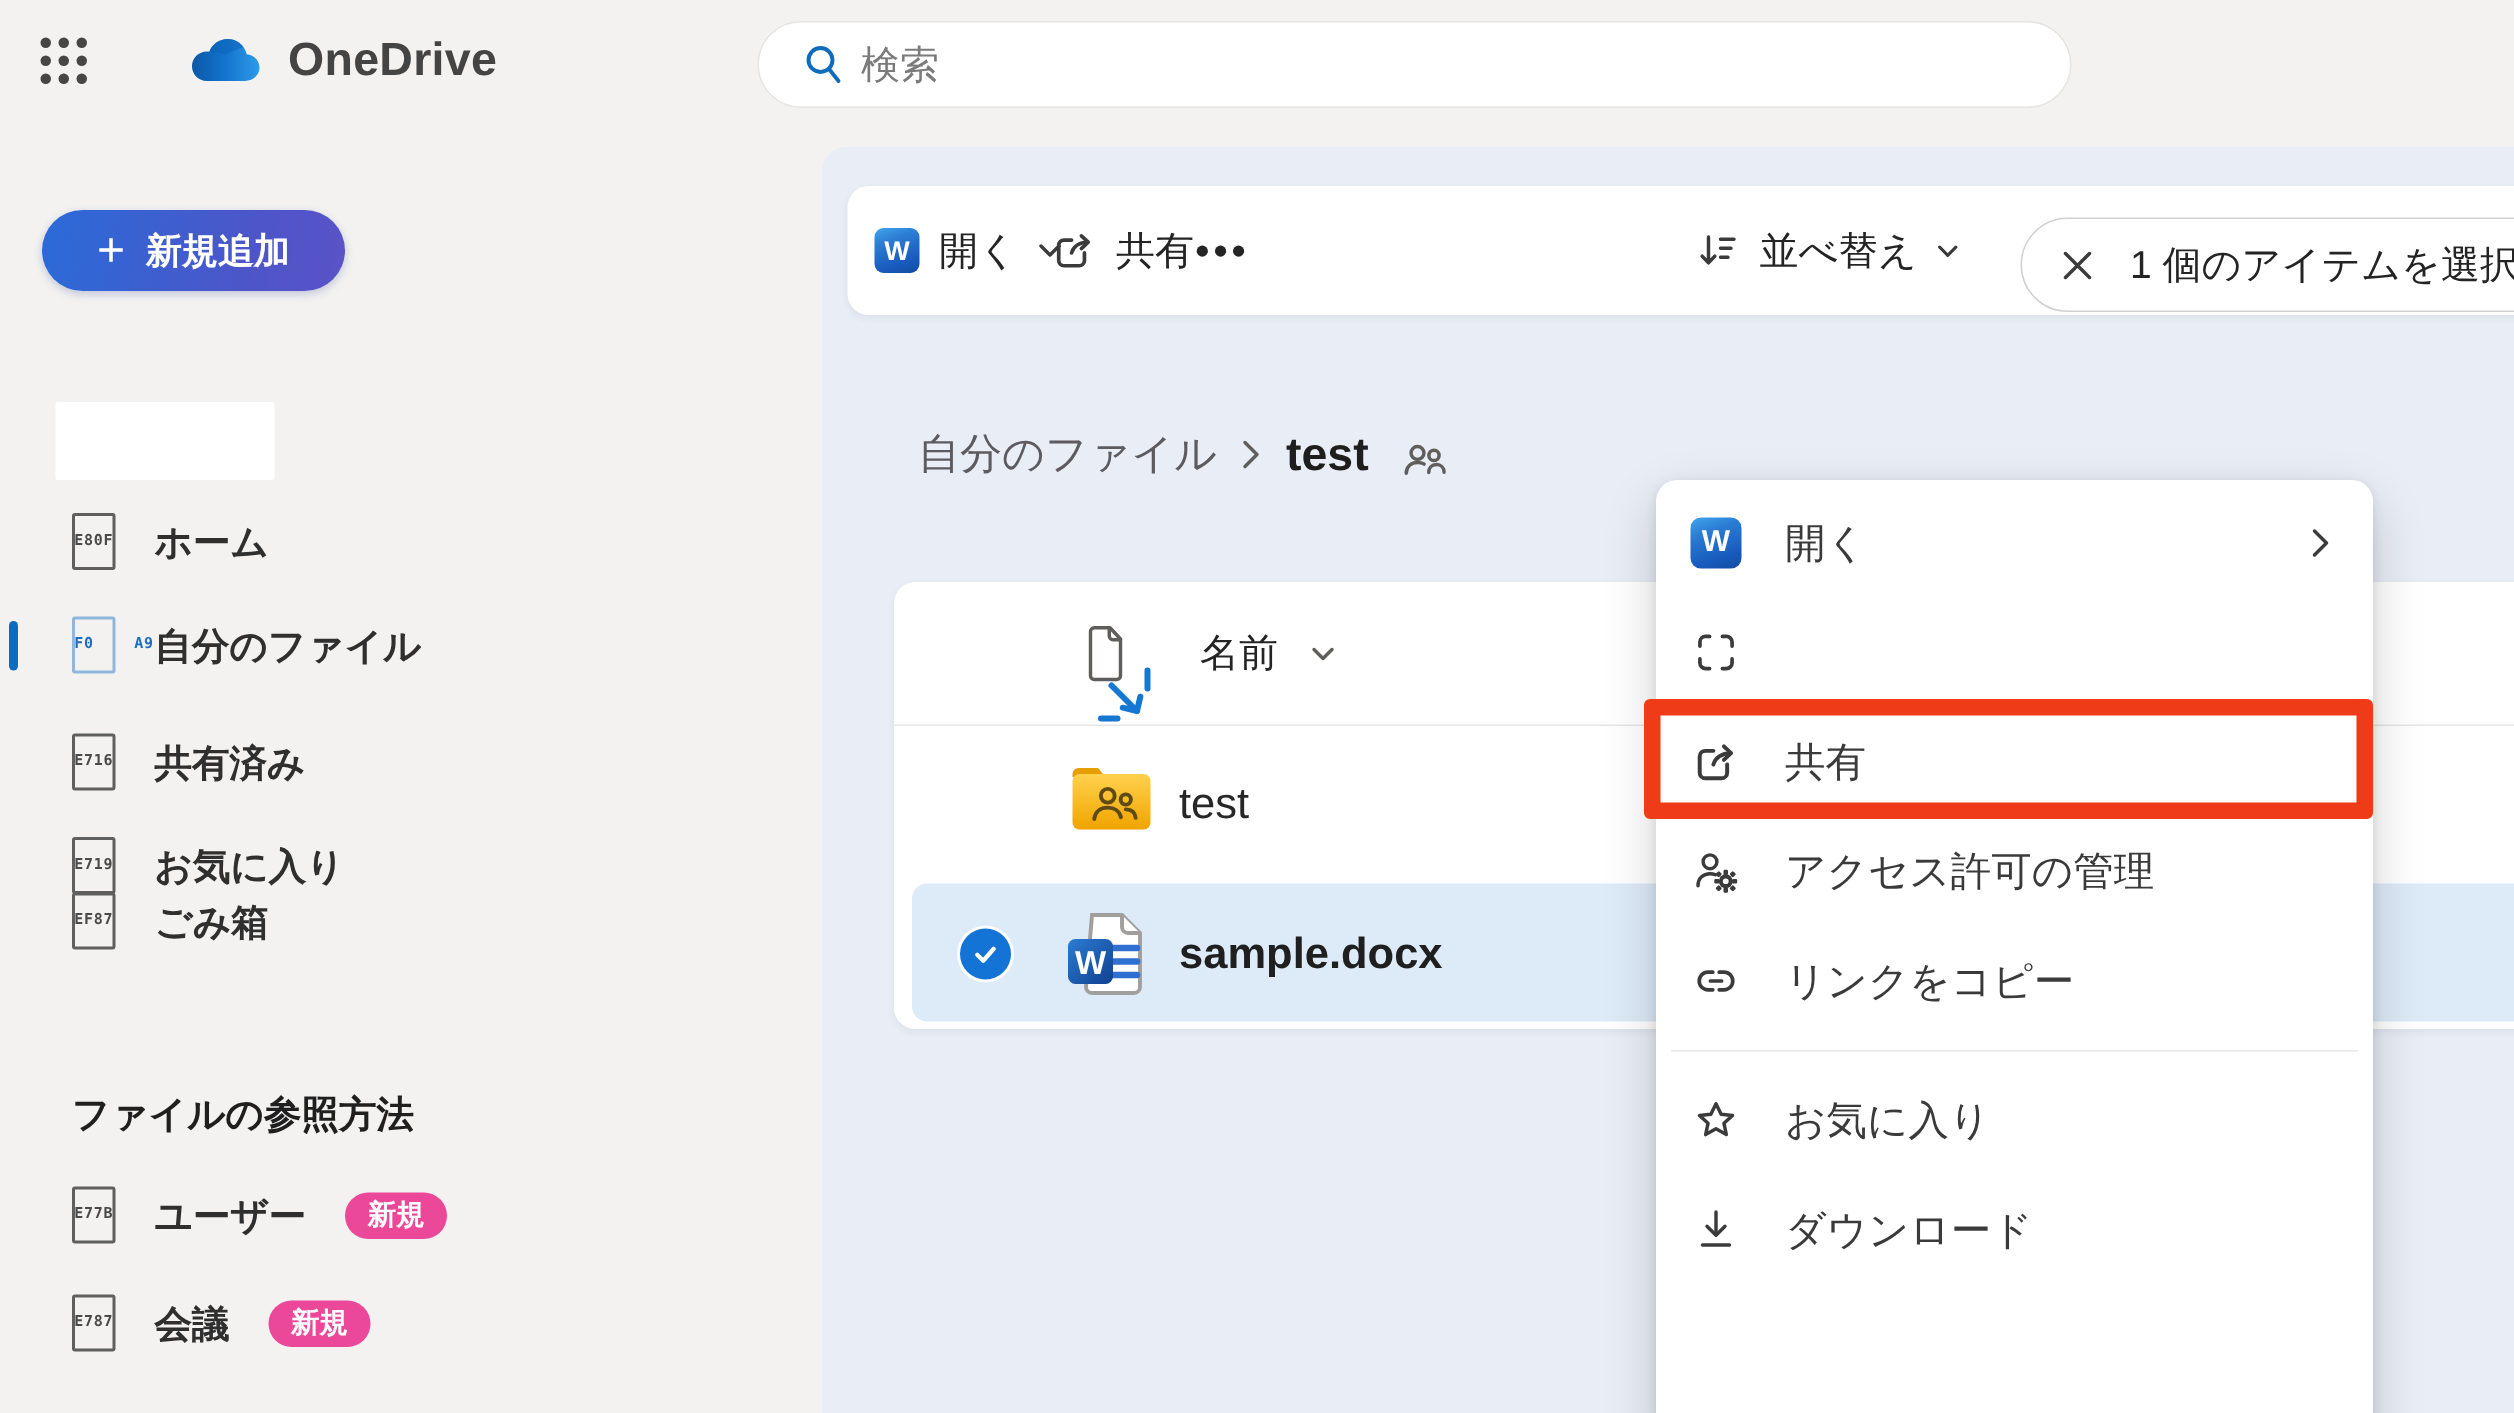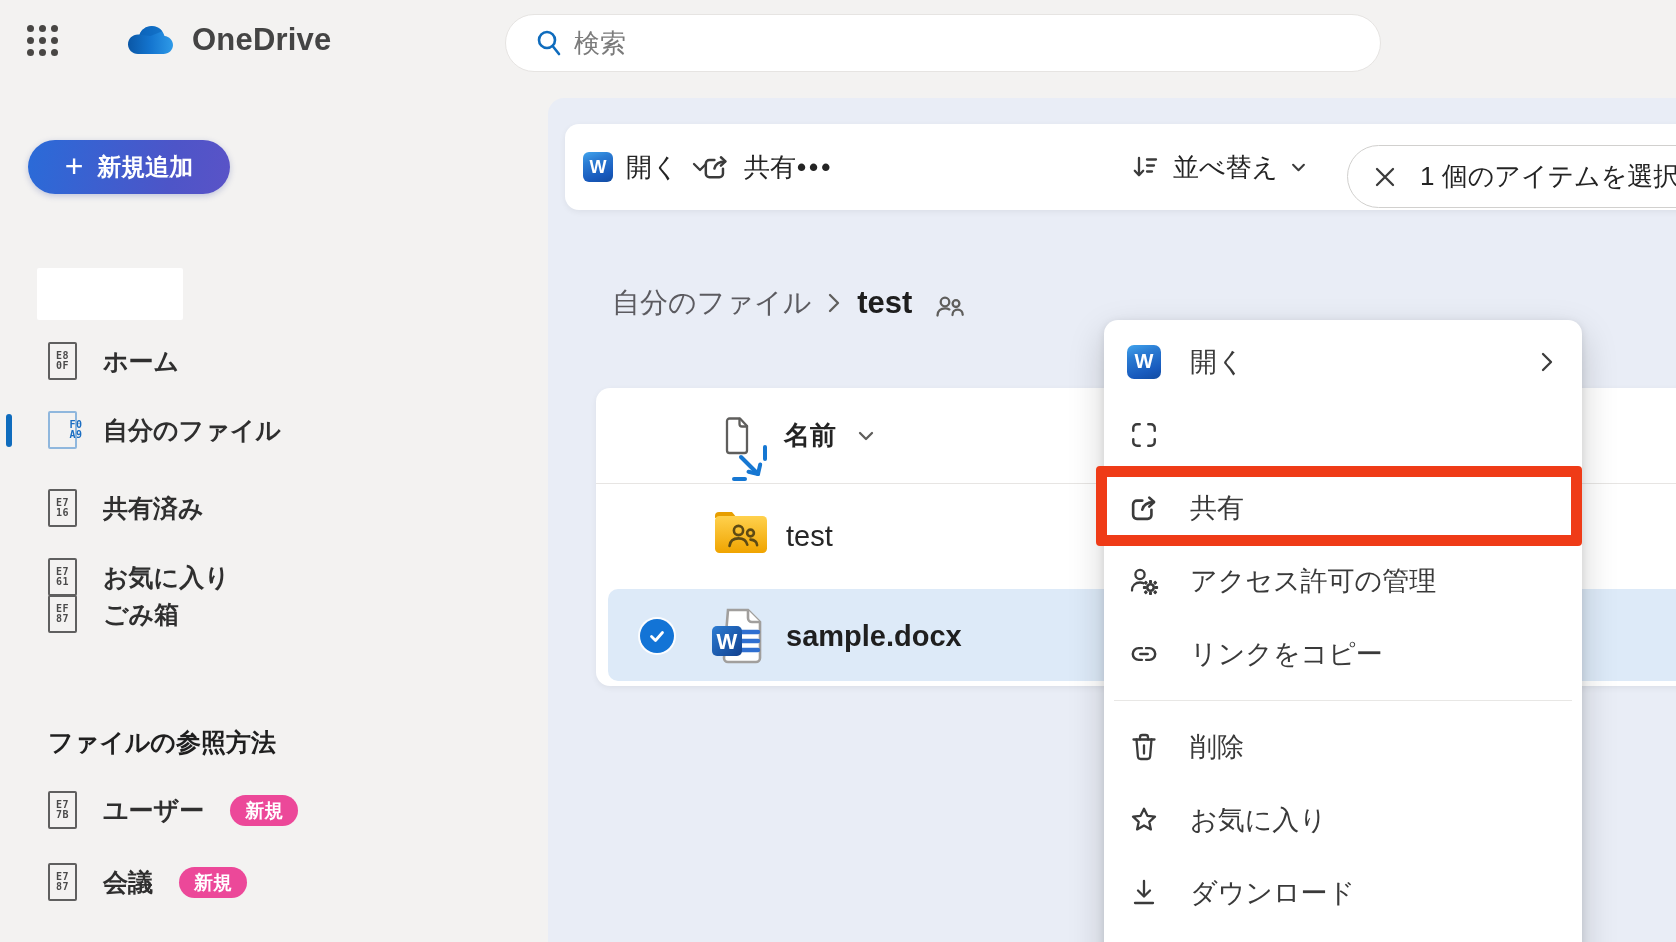--- a/index.html
+++ b/index.html
@@ -25,21 +25,21 @@
   
   .new-btn{position:absolute;left:28px;top:140px;width:202px;height:54px;border-radius:27px;
     background:linear-gradient(100deg,#2a6bd8 0%,#4d55c8 70%,#5a53c7 100%);
     display:flex;align-items:center;justify-content:center;gap:14px;color:#fff;cursor:pointer;
     box-shadow:0 2px 6px rgba(40,60,150,.25);}
   .new-btn .plus{font-size:32px;font-weight:400;line-height:1;margin-top:-3px;}
   .new-btn .nb-label{font-size:24px;font-weight:700;}
   .redacted{position:absolute;left:37px;top:268px;width:146px;height:52px;background:#fff;border-radius:2px;}
   .side-item{position:absolute;left:48px;height:40px;display:flex;align-items:center;gap:26px;cursor:pointer;}
   .side-label{font-size:25px;font-weight:600;color:#2f2f2f;white-space:nowrap;}
-  .tofu{width:25px;height:34px;border:2px solid #5f5f5f;border-radius:2px;display:flex;flex-direction:column;
+  .tofu{width:25px;height:34px;border:2px solid #5f5f5f;border-radius:2px;display:flex;
     align-items:center;justify-content:center;line-height:1;background:transparent;flex:none;}
   .tofu i{font-style:normal;font-family:"DejaVu Sans Mono",monospace;font-size:10px;font-weight:700;color:#4a4a4a;letter-spacing:.5px;}
   .tofu.blue{border-color:#8fb7dd;}
   .tofu.blue i{color:#1b6ec2;padding-left:27px;}
   .sel-bar{position:absolute;left:6px;top:414px;width:6px;height:33px;border-radius:3px;background:#0f6cbd;}
   .side-header{position:absolute;left:48px;top:724px;height:36px;display:flex;align-items:center;
     font-size:25px;font-weight:700;color:#1f1f1f;}
   .badge{background:#ec4899;color:#fff;font-size:19px;font-weight:700;border-radius:17px;
     padding:6px 15px;line-height:1;white-space:nowrap;}
   
@@ -57,21 +57,21 @@
   .sel-pill .sp-label{font-size:26px;color:#242424;white-space:nowrap;}
   
   .breadcrumb{position:absolute;left:612px;top:284px;display:flex;align-items:center;gap:16px;}
   .bc-parent{font-size:28px;color:#5c5b60;cursor:pointer;}
   .bc-current{font-size:31px;font-weight:700;color:#1e1e1e;}
   
   .list-card{position:absolute;left:596px;top:388px;width:1104px;height:298px;background:#fff;border-radius:14px;
     box-shadow:0 2px 6px rgba(0,0,0,.06);}
   .list-header{position:absolute;left:0;top:0;right:0;height:96px;display:flex;align-items:center;
     padding-left:126px;box-sizing:border-box;border-bottom:1px solid #e7e5e3;cursor:pointer;}
-  .lh-label{font-size:26px;font-weight:700;color:#242424;margin-left:32px;}
+  .lh-label{font-size:26px;font-weight:400;color:#242424;margin-left:48px;}
   .row-folder{position:absolute;left:0;top:97px;right:0;height:102px;cursor:pointer;}
   .row-file{position:absolute;left:0;top:199px;right:0;height:99px;cursor:pointer;}
   .row-hl{position:absolute;left:12px;right:0;top:2px;bottom:5px;background:#ddeaf8;border-radius:10px 0 0 10px;}
   .fname{position:absolute;left:190px;top:0;bottom:0;display:flex;align-items:center;font-size:29px;color:#272727;}
   .fname.bold{font-weight:700;color:#1f1f1f;}
   .folder-ic{position:absolute;left:116px;top:23px;}
   .doc-ic{position:absolute;left:112px;top:19px;}
   .check-circle{position:absolute;left:44px;top:32px;width:34px;height:34px;border-radius:50%;background:#1374d6;
     box-shadow:0 0 0 2px rgba(255,255,255,.9);display:flex;align-items:center;justify-content:center;}
   .spark{position:absolute;left:731px;top:444px;z-index:5;}
@@ -157,21 +157,21 @@
 <div class="side-item" style="top:488px">
   <span class="tofu">
       <i>E7</i>
       <i>16</i>
     </span>
   <span class="side-label">共有済み</span>
 </div>
 <div class="side-item" style="top:557px">
   <span class="tofu">
       <i>E7</i>
-      <i>61</i>
+      <i>19</i>
     </span>
   <span class="side-label">お気に入り</span>
 </div>
 <div class="side-item" style="top:594px">
   <span class="tofu">
       <i>EF</i>
       <i>87</i>
     </span>
   <span class="side-label">ごみ箱</span>
 </div>
@@ -396,33 +396,20 @@
         </g>
       </svg>
     </span>
     <span class="mi-label">リンクをコピー</span>
   </div>
 
   <div class="menu-sep">
       <i></i>
     </div>
 
-  <div class="menu-item">
-    <span class="mi-icon">
-      <svg width="30" height="32" viewBox="0 0 30 32">
-        <g class="stroke-ic" stroke-width="2.4">
-          <path d="M4.5 8.5h21"></path>
-          <path d="M11 8.5V6.3A2.3 2.3 0 0 1 13.3 4h3.4A2.3 2.3 0 0 1 19 6.3v2.2"></path>
-          <path d="M7.5 8.5l1.4 17a2.8 2.8 0 0 0 2.8 2.5h6.6a2.8 2.8 0 0 0 2.8-2.5l1.4-17"></path>
-          <path d="M15 14.5v8"></path>
-        </g>
-      </svg>
-    </span>
-    <span class="mi-label">削除</span>
-  </div>
 
   <div class="menu-item">
     <span class="mi-icon">
       <svg width="32" height="32" viewBox="0 0 32 32">
         <path d="M16 4.8l3.4 7 7.6.9-5.7 5.2 1.6 7.5L16 21.5l-6.9 3.9 1.6-7.5L5 12.7l7.6-.9z" class="stroke-ic" stroke-width="2.4"></path>
       </svg>
     </span>
     <span class="mi-label">お気に入り</span>
   </div>
 

